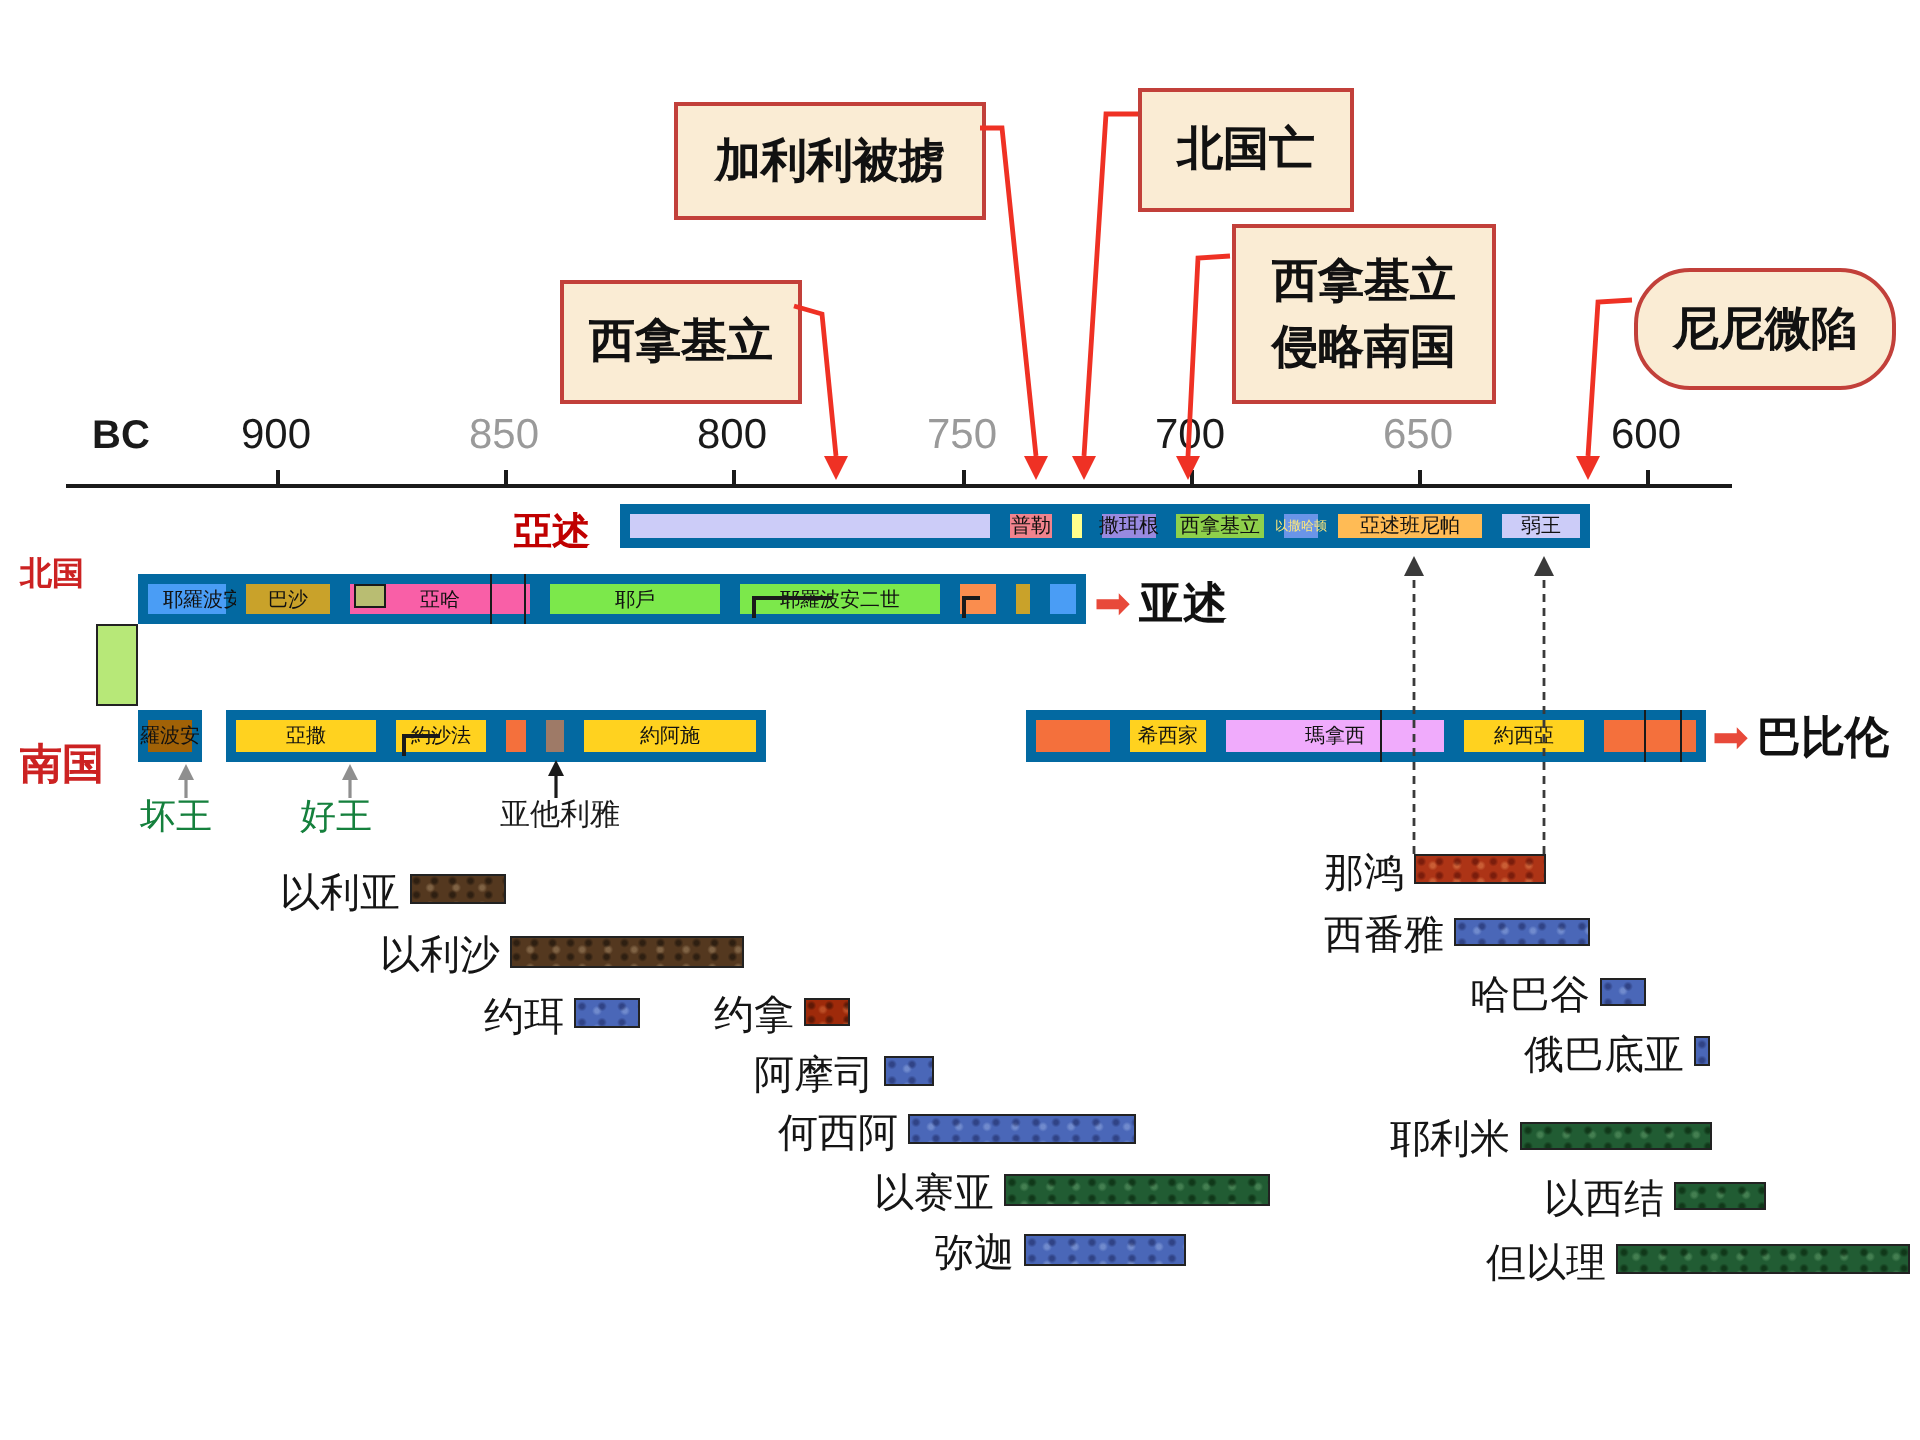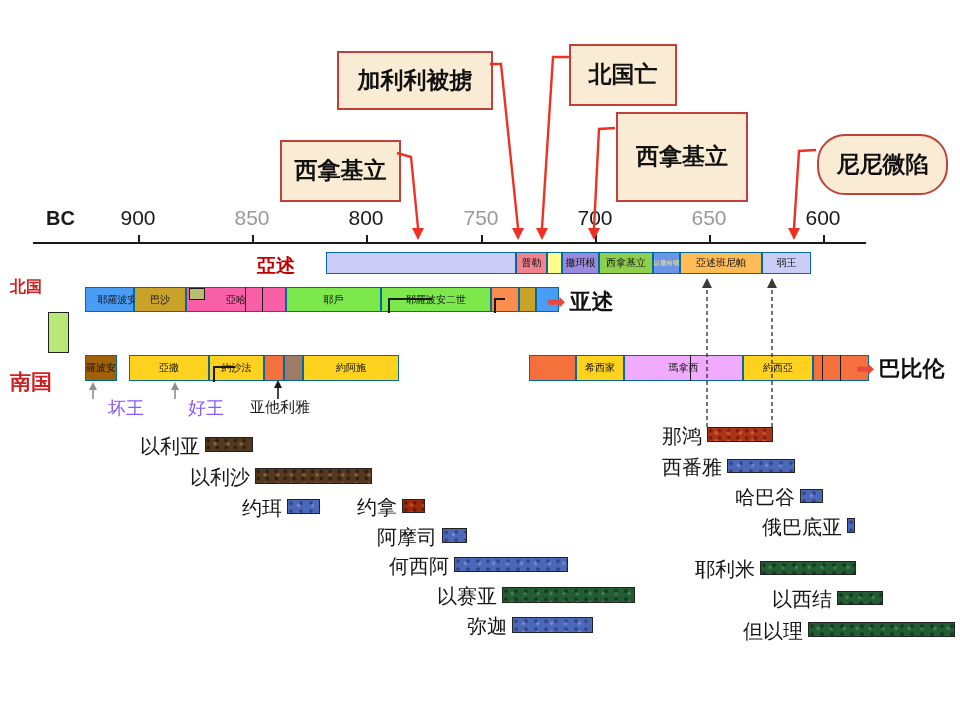--- a/index.html
+++ b/index.html
@@ -13,35 +13,35 @@
   .tick{position:absolute;width:2px;background:#1a1a1a;}
   .tick-label{position:absolute;font-size:21px;transform:translateX(-50%);white-space:nowrap;}
   .tick-dark{color:#1a1a1a;}
   .tick-light{color:#9a9a9a;}
   #bc-label{position:absolute;left:46px;top:207px;font-size:20px;font-weight:bold;color:#1a1a1a;}
   .band-label{position:absolute;font-weight:bold;white-space:nowrap;}
   #assyria-label{left:257px;top:253px;font-size:19px;color:#c00000;}
   #north-label{left:10px;top:277px;font-size:16px;color:#cc2222;}
   #south-label{left:10px;top:368px;font-size:21px;color:#cc2222;}
   .row{position:absolute;left:0;width:960px;}
-  .seg{position:absolute;top:0;height:100%;border:1px solid #0369a1;box-sizing:border-box;
+  .seg{position:absolute;top:0;height:100%;border:5px solid #0369a1;box-sizing:border-box;
        display:flex;align-items:center;justify-content:center;font-size:10px;color:#111;
-       white-space:nowrap;overflow:visible;margin-left:16px;}
+       white-space:nowrap;overflow:visible;}
   .seg-tiny{font-size:6.5px;color:#ffe87a;}
   .bracket{position:absolute;left:6%;width:38%;top:42%;height:56%;
            border-top:2px solid #1a1a1a;border-left:2px solid #1a1a1a;}
   .notch{position:absolute;border:1px solid #1a1a1a;box-sizing:border-box;}
   .divider{position:absolute;top:0;height:100%;width:1px;background:#1a1a1a;}
   .result{position:absolute;display:flex;align-items:center;gap:4px;z-index:3;}
   .result-arrow{font-size:22px;color:#e8493a;line-height:1;}
   .result-text{font-size:22px;font-weight:bold;color:#111;white-space:nowrap;}
   #united-block{position:absolute;left:48px;top:312px;width:21px;height:41px;
                 background:#b7e878;border:1px solid #222;box-sizing:border-box;}
   .note-label{position:absolute;font-size:18px;white-space:nowrap;}
-  .note-gray{color:#8b5cf6;margin-left:38px;}
+  .note-gray{color:#15803d;}
   .note-black{color:#1a1a1a;font-size:15px;}
   .prophet-label{position:absolute;font-size:20px;color:#151515;white-space:nowrap;
                  transform:translateX(-100%);}
   .pbar{position:absolute;border:1px solid #222;box-sizing:border-box;}
   .tex-brown{background:#54381f;
     background-image:radial-gradient(circle at 25% 35%,rgba(0,0,0,.45) 1px,transparent 2.5px),
                      radial-gradient(circle at 70% 65%,rgba(255,225,180,.25) 1px,transparent 2.5px);
     background-size:9px 7px,13px 9px;}
   .tex-blue{background:#4a67b8;
     background-image:radial-gradient(circle at 30% 40%,rgba(0,0,40,.35) 1px,transparent 2.5px),
@@ -88,20 +88,21 @@
         <div>西拿基立</div>
       </div>
       <div class="callout" style="left: 337px; top: 51px; width: 152px; height: 55px;">
         <div>加利利被掳</div>
       </div>
       <div class="callout" style="left: 569px; top: 44px; width: 104px; height: 58px;">
         <div>北国亡</div>
       </div>
       <div class="callout" style="left: 616px; top: 112px; width: 128px; height: 86px;">
         <div>西拿基立</div>
+        <div>侵略南国</div>
       </div>
       <div class="callout" style="left: 817px; top: 134px; width: 127px; height: 57px; border-radius: 28px;">
         <div>尼尼微陷</div>
       </div>
     </div>
 
   <span id="assyria-label" class="band-label">亞述</span>
   <div id="assyria-row" class="row" style="top: 252px; height: 22px;">
       <div class="seg" style="left: 310px; width: 190px; background: rgb(204, 204, 248);"></div>
       <div class="seg" style="left: 500px; width: 31px; background: rgb(242, 131, 141);">普勒</div>

